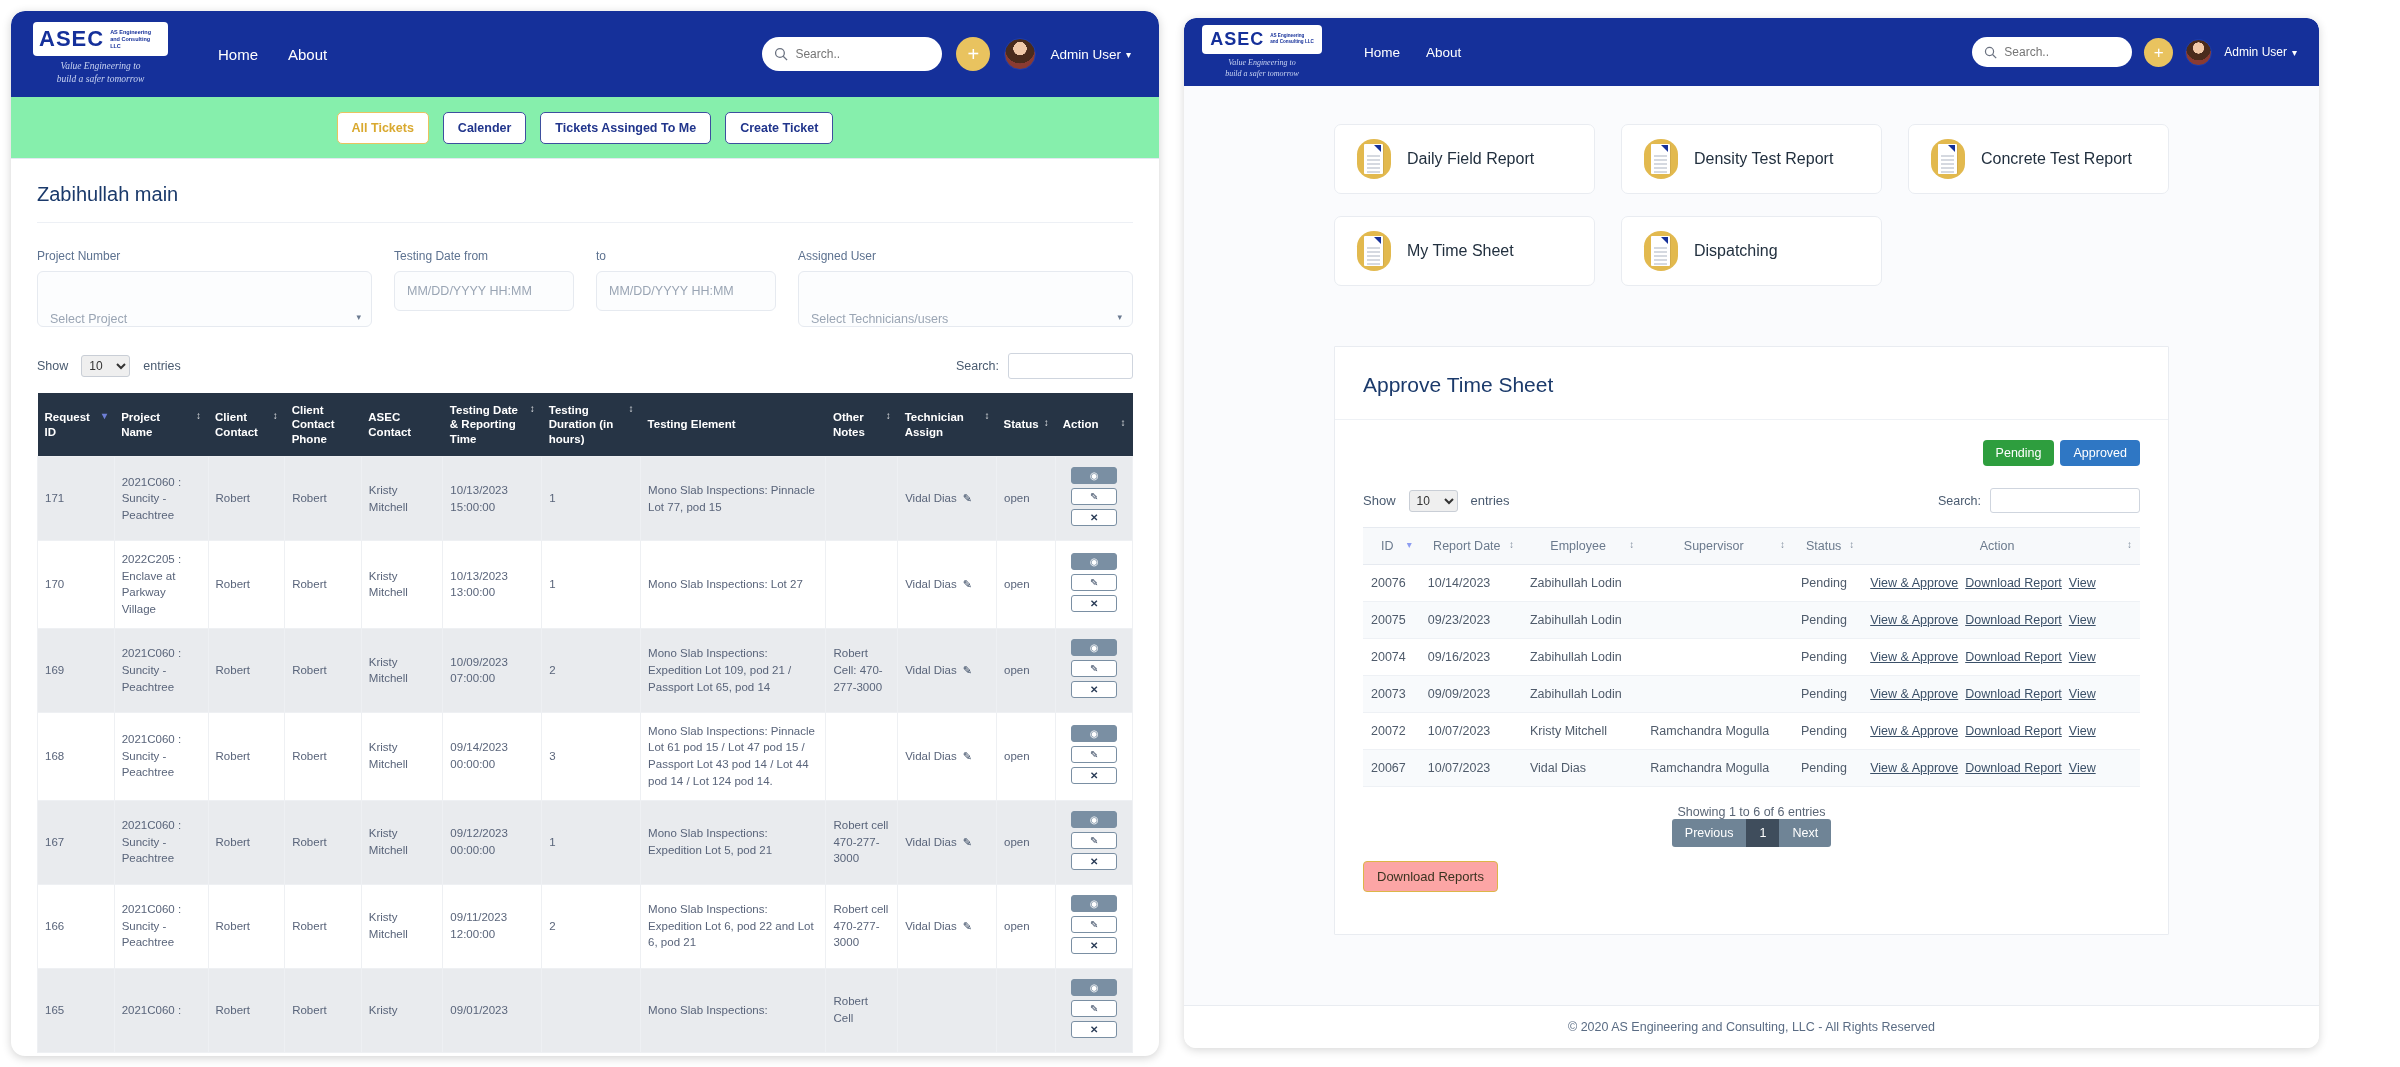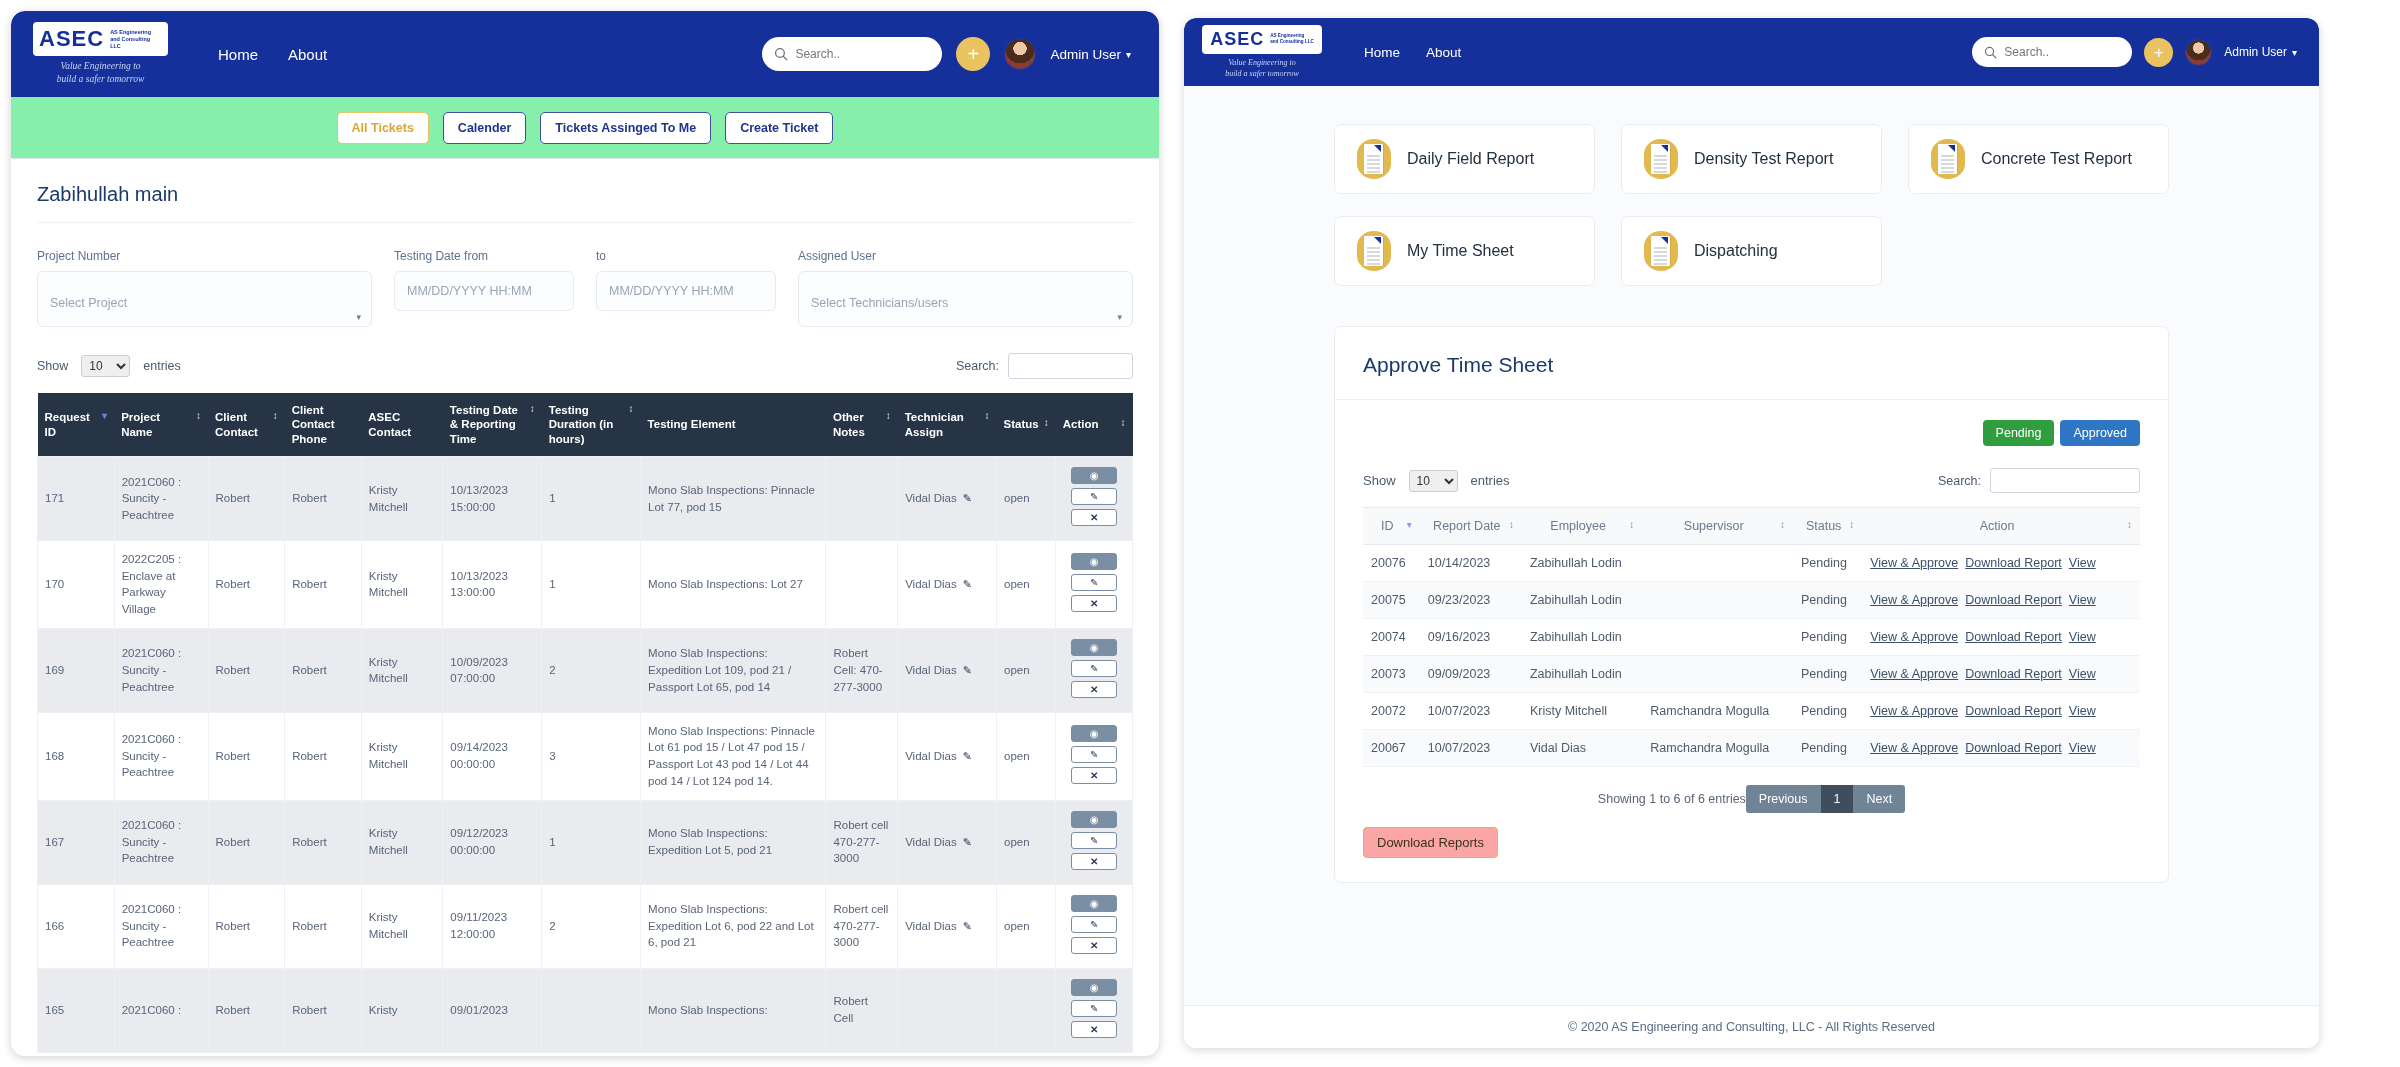--- a/index.html
+++ b/index.html
@@ -87,21 +87,21 @@
   .fg { display: flex; flex-direction: column; }
   .fg.w-proj { width: 350px; }
   .fg.w-date { width: 188px; }
   .fg.w-user { width: 350px; }
   .fg label { font-size: 12px; color: #5d7290; margin-bottom: 8px; }
   .fld {
     border: 1px solid #e6eaf0; border-radius: 6px; background: #fcfdfe;
     height: 40px; display: flex; align-items: center; padding: 0 12px;
     font-size: 12.5px; color: #9aa5b4; position: relative;
   }
-  .fld.tall { height: 56px; align-items: center; padding-top: 8px; }
+  .fld.tall { height: 56px; align-items: flex-end; padding-top: 8px; }
   .fld .dd-caret { position:absolute; right: 10px; bottom: 4px; font-size: 9px; color:#6a7a90; }
 
   .show-row { display: flex; align-items: center; justify-content: space-between; padding: 26px 0 14px 0; }
   .show-left { font-size: 12.5px; color: #4a5b70; display: flex; align-items: center; gap: 13px; }
   .show-left select {
     border: 1px solid #c9ced6; border-radius: 3px; font-size: 12px; padding: 2px 3px;
     font-family: "Liberation Sans", sans-serif; color:#333;
   }
   .search-right { font-size: 12.5px; color: #4a5b70; display: flex; align-items: center; gap: 9px; }
   .search-right input {
@@ -179,42 +179,42 @@
     box-shadow: 1px 0 0 rgba(0,0,0,.07);
   }
   .doc-icon .fold {
     position:absolute; left:17px; top:6px; width:0;height:0;
     border-left: 7px solid transparent; border-top: 7px solid #15309a;
   }
   .doc-icon .lines { position:absolute; left:10px; top:16px; width:13px; }
   .doc-icon .lines i { display:block; height:1.6px; background:#d5d9e0; margin-bottom:2.5px; }
 
   .ats-card {
-    margin-top: 40px; background:#fff; border:1px solid #e9ecf1; border-radius: 7px;
-    padding: 0 0 24px 0;
+    margin-top: 60px; background:#fff; border:1px solid #e9ecf1; border-radius: 1px;
+    padding: 0 0 42px 0;
   }
   .ats-title { font-size: 21px; color:#1b3a6b; padding: 26px 28px 22px 28px; border-bottom:1px solid #eef1f5; }
   .ats-btns { display:flex; justify-content:flex-end; gap:6px; padding: 20px 28px 0 28px; }
   .btn-pending { background:#2e9e3e; color:#fff; border:none; border-radius:4px; font-size:12.5px; padding:6px 13px; cursor:pointer; font-family:"Liberation Sans",sans-serif;}
   .btn-approved { background:#2f77c4; color:#fff; border:none; border-radius:4px; font-size:12.5px; padding:6px 13px; cursor:pointer; font-family:"Liberation Sans",sans-serif;}
   .ats-showrow { display:flex; align-items:center; justify-content:space-between; padding: 22px 28px 14px 28px; }
   .ats-showrow .show-left { font-size: 13px; }
   .ats-showrow .search-right input { width: 150px; height: 25px; }
 
   table.ats { width: calc(100% - 56px); margin: 0 28px; border-collapse: collapse; }
   table.ats thead th {
     background:#f7f9fb; color:#6b7a8d; font-size:12.5px; font-weight:400;
     text-align:center; padding: 11px 8px; border-bottom:1px solid #e6eaf0; border-top:1px solid #e6eaf0;
   }
   table.ats tbody td {
     font-size:12.5px; color:#4f5b6b; padding: 11px 8px; border-bottom:1px solid #eef1f5;
   }
   table.ats tbody tr.alt td { background:#f8fafc; }
   .lnk { color:#3b5068; text-decoration: underline; cursor:pointer; margin-right: 7px; }
-  .ats-foot { display:flex; align-items:center; justify-content:center; padding: 18px 28px 0 28px; }
+  .ats-foot { display:flex; align-items:center; justify-content:center; padding: 18px 28px 0 28px; flex-direction: column; }
   .showing { font-size:12.5px; color:#5a6676; }
   .pager { display:flex; }
   .pager button {
     border:none; font-size:12.5px; color:#fff; padding: 7px 13px; cursor:pointer;
     font-family:"Liberation Sans", sans-serif; background:#6f8496;
   }
   .pager button.cur { background:#3f4d5c; }
   .pager button:first-child { border-radius:3px 0 0 3px; }
   .pager button:last-child { border-radius:0 3px 3px 0; }
   .dl-reports {

